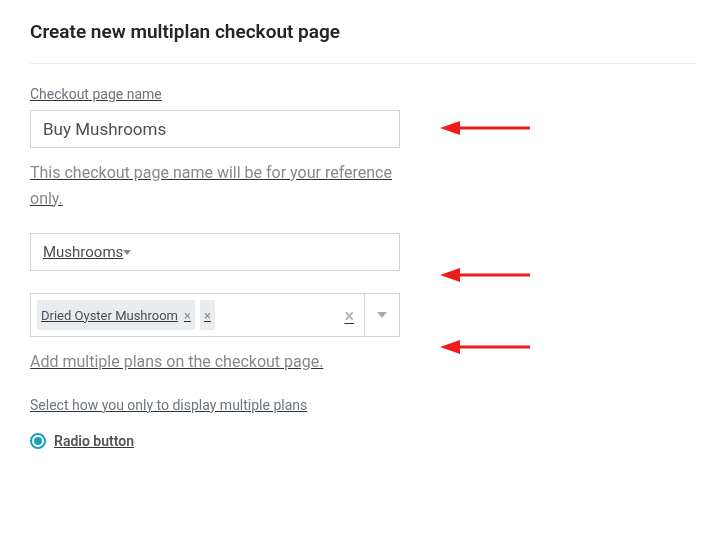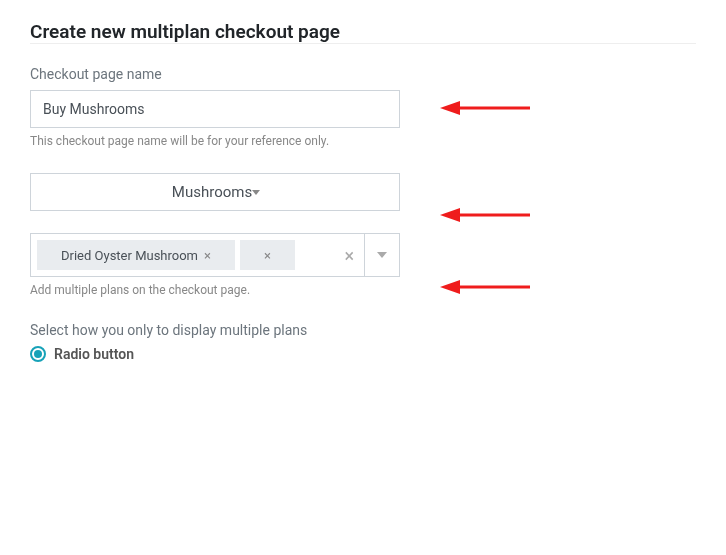--- a/index.html
+++ b/index.html
@@ -7,89 +7,91 @@
       font-family: -apple-system, BlinkMacSystemFont, "Segoe UI", Roboto, "Helvetica Neue", Arial, sans-serif;
       background: #fff;
       padding: 20px 30px;
       width: 726px;
       color: #333;
     }
     .page-title {
       font-size: 19px;
       font-weight: 600;
       color: #212529;
+      padding-bottom: 20px;
       border-bottom: 1px solid #eee;
       margin-bottom: 22px;
     }
     .form-group {
       margin-bottom: 22px;
       position: relative;
+      text-decoration: underline;
     }
     .form-label {
       display: block;
       font-size: 14px;
       color: #6c757d;
       margin-bottom: 8px;
     }
     .required-asterisk {
       color: #dc3545;
     }
     .text-input {
       width: 370px;
       height: 38px;
       border: 1px solid #ced4da;
       padding: 6px 12px;
-      font-size: 14px;
+      font-size: 17px;
       color: #495057;
       font-family: inherit;
     }
     .select-wrap {
       width: 370px;
       height: 38px;
       border: 1px solid #ced4da;
       display: flex;
       align-items: center;
       padding: 0 10px 0 12px;
-      justify-content: center;
+      justify-content: flex-start;
       cursor: pointer;
     }
     .select-value {
       font-size: 15px;
       color: #495057;
     }
     .caret {
       width: 0; height: 0;
       border-left: 4px solid transparent;
       border-right: 4px solid transparent;
       border-top: 5px solid #888;
     }
     .help-text {
-      font-size: 12px;
+      font-size: 16px;
       color: #888;
-      margin-top: 4px;
+      margin-top: 12px;
       max-width: 370px;
       line-height: 1.6;
     }
     .multiselect {
       width: 370px;
       border: 1px solid #ced4da;
       display: flex;
     }
     .tags-area {
       flex: 1;
       padding: 6px;
       display: flex;
       flex-wrap: wrap;
       gap: 5px;
     }
     .tag {
       background: #e9ecef;
       color: #495057;
       font-size: 13px;
-      padding: 6px 24px;
+      padding: 6px 4px;
       display: inline-flex;
       align-items: center;
       gap: 6px;
     }
     .tag-x {
       color: #888;
       cursor: pointer;
       font-size: 13px;
     }
     .ms-controls {
@@ -113,21 +115,21 @@
       align-items: center;
       cursor: pointer;
     }
     .ms-chevron {
       width: 0; height: 0;
       border-left: 5px solid transparent;
       border-right: 5px solid transparent;
       border-top: 6px solid #aaa;
     }
     .radio-group {
-      margin-top: 8px;
+      margin-top: 20px;
     }
     .radio-item {
       display: flex;
       align-items: center;
       gap: 8px;
       margin-bottom: 8px;
       cursor: pointer;
     }
     .radio-circle {
       width: 16px; height: 16px;

